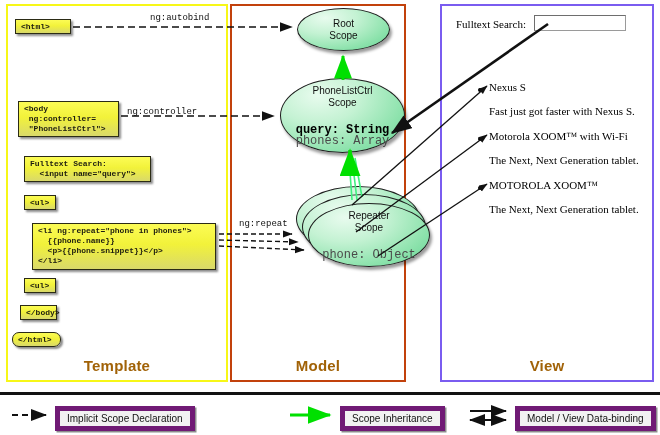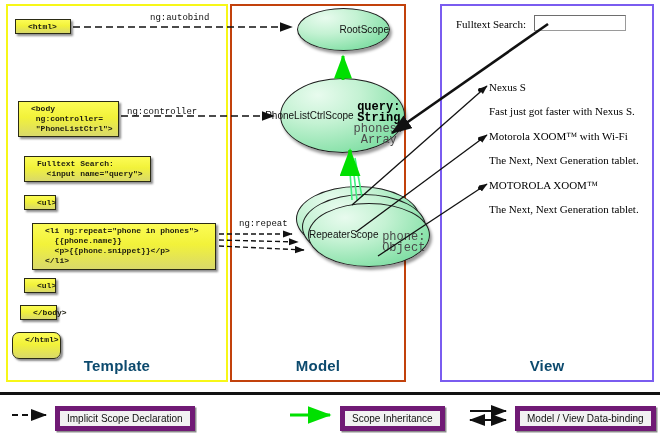--- a/index.html
+++ b/index.html
@@ -8,38 +8,38 @@
 
   #stage{position:absolute;left:0;top:0;width:660px;height:435px;}
 
   
   .col{position:absolute;top:4px;height:378px;background:#fff;box-sizing:border-box;}
   .col.template{left:6px;width:222px;border:2px solid #f7f718;}
   .col.model{left:230px;width:176px;border:2px solid #c2410c;}
   .col.view{left:440px;width:214px;border:2px solid #7a5cf0;padding-left:46px;}
 
   .col-label{position:absolute;bottom:6px;left:0;width:100%;text-align:center;
-             font-size:15px;font-weight:600;color:#0c4a6e;letter-spacing:.2px;}
+             font-size:15px;font-weight:600;color:#a16207;letter-spacing:.2px;}
 
   
   .code-box{position:absolute;box-sizing:border-box;
             border:1px solid #2b2b15;
             background:linear-gradient(180deg,#fcfc55 0%,#f2f23a 45%,#d9d96a 100%);
             box-shadow:2px 2px 2px rgba(0,0,0,.45);
             font-family:"Liberation Mono","DejaVu Sans Mono",monospace;
             font-size:8px;line-height:10px;color:#1c1c10;
-            padding:2px 12px;white-space:pre;}
+            padding:2px 5px;white-space:pre;}
   .code-box.bold{font-weight:bold;}
 
   
   .scope{position:absolute;box-sizing:border-box;border-radius:50%;
          border:1.4px solid #1d1d1d;
          background:radial-gradient(ellipse at 30% 22%,#e8fbee 0%,#c4f2d3 35%,#8fe3ae 70%,#63d492 100%);
          box-shadow:2px 3px 3px rgba(0,0,0,.4);
-         display:flex;flex-direction:row;align-items:center;justify-content:flex-end;
+         display:flex;flex-direction:column;align-items:center;justify-content:center;
          text-align:center;color:#111;}
   .scope .ttl{font-size:10px;line-height:12px;font-family:"Liberation Sans",sans-serif;}
   .scope .props{font-family:"Liberation Mono","DejaVu Sans Mono",monospace;
                 font-size:12px;line-height:11px;margin-top:16px;}
   .scope .props .k{font-weight:bold;color:#000;display:block;}
   .scope .props .g{color:#4a4a4a;display:block;}
 
   .stack-ghost{position:absolute;border-radius:50%;border:1.4px solid #1d1d1d;
     background:radial-gradient(ellipse at 30% 22%,#e8fbee 0%,#c4f2d3 35%,#8fe3ae 70%,#63d492 100%);
     box-shadow:2px 3px 3px rgba(0,0,0,.35);}
@@ -96,21 +96,21 @@
 
   <div class="code-box bold" style="left:32px;top:223px;width:184px;height:47px;">&lt;li ng:repeat="phone in phones"&gt;
   {{phone.name}}
   &lt;p&gt;{{phone.snippet}}&lt;/p&gt;
 &lt;/li&gt;</div>
 
   <div class="code-box bold" style="left:24px;top:278px;width:32px;height:15px;">&lt;ul&gt;</div>
 
   <div class="code-box bold" style="left:20px;top:305px;width:37px;height:15px;">&lt;/body&gt;</div>
 
-  <div class="code-box bold" style="left:12px;top:332px;width:49px;height:27px;border-radius:7px;">&lt;/html&gt;</div>
+  <div class="code-box bold" style="left:12px;top:332px;width:49px;height:15px;border-radius:7px;">&lt;/html&gt;</div>
 
   <div class="scope" style="left:297px;top:8px;width:93px;height:43px;">
     <div class="ttl">Root</div>
     <div class="ttl">Scope</div>
   </div>
 
   <div class="scope" style="left:280px;top:78px;width:125px;height:75px;">
     <div class="ttl">PhoneListCtrl</div>
     <div class="ttl">Scope</div>
     <div class="props">

